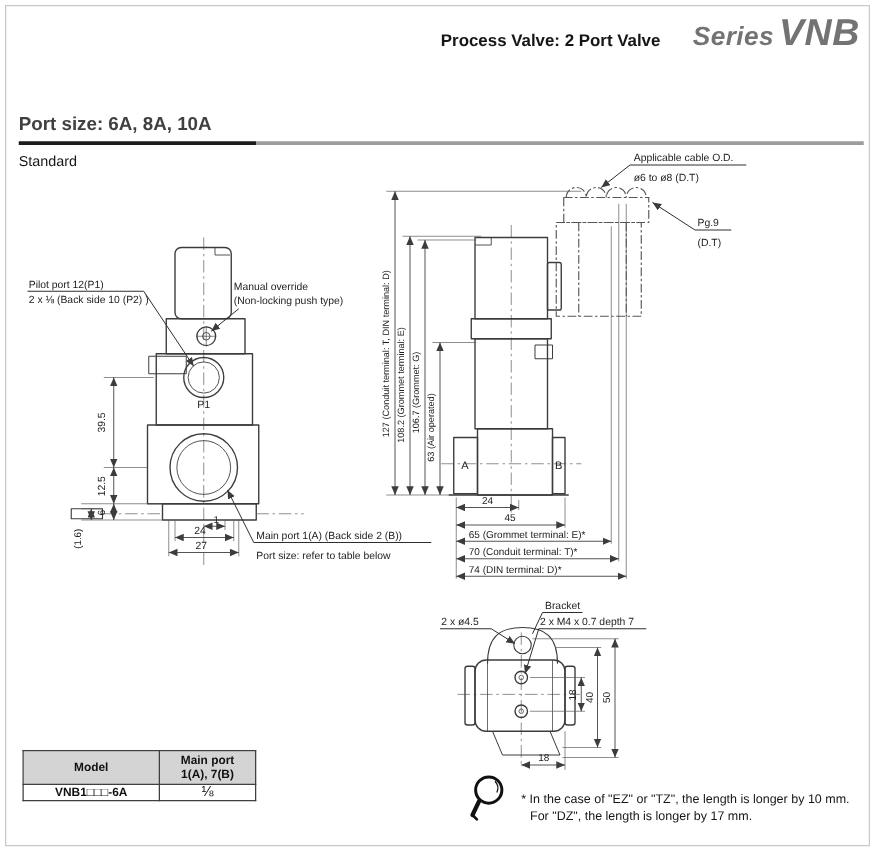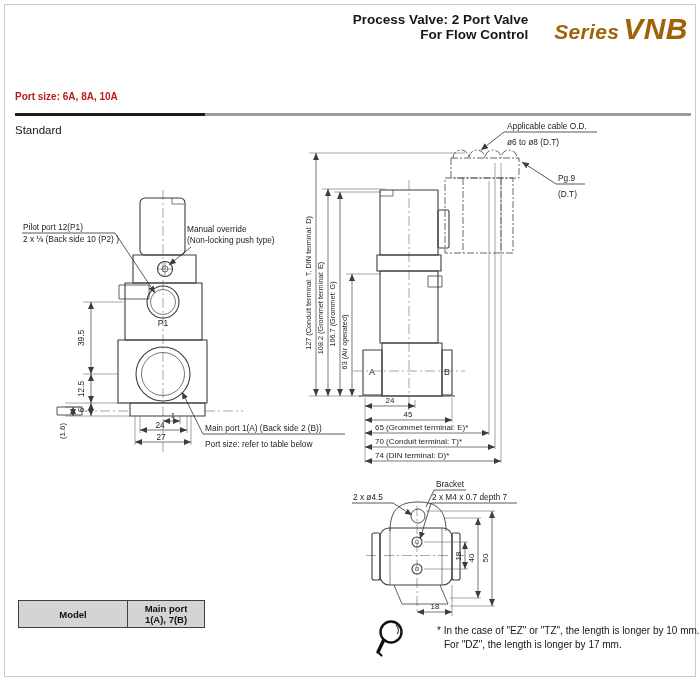--- a/index.html
+++ b/index.html
@@ -4,25 +4,25 @@
 <style>
   html,body{margin:0;padding:0;}
   body{
     width:700px;height:681px;position:relative;background:#fff;
     font-family:"Liberation Sans",sans-serif;color:#111;overflow:hidden;
   }
   .page-frame{position:absolute;left:4px;top:4px;width:690px;height:671px;border:1px solid #c9c9c9;pointer-events:none;}
   
   .hdr{position:absolute;top:12px;right:12px;display:flex;align-items:flex-end;gap:26px;}
   .hdr-titles{text-align:right;font-weight:bold;font-size:13.5px;line-height:15px;color:#161616;}
-  .hdr-series{font-style:italic;font-weight:800;white-space:nowrap;color:#a16207;line-height:1;margin-bottom:-2px;}
+  .hdr-series{font-style:italic;font-weight:800;white-space:nowrap;color:#737373;line-height:1;margin-bottom:-2px;}
   .hdr-series .s1{font-size:21px;letter-spacing:.3px;}
   .hdr-series .s2{font-size:30px;letter-spacing:.5px;margin-left:4px;}
   
-  .port-size{position:absolute;left:15px;top:91px;font-weight:bold;font-size:10px;color:#b91c1c;}
+  .port-size{position:absolute;left:15px;top:91px;font-weight:bold;font-size:15px;color:#404040;}
   .port-size-rule{position:absolute;left:15px;top:113px;width:676px;height:3px;
     background:linear-gradient(to right,#1c1c1c 0 190px,#9d9d9d 190px 100%);}
   .standard{position:absolute;left:15px;top:124px;font-weight:normal;font-size:11.5px;color:#161616;}
   
   svg{position:absolute;overflow:visible;}
   svg text{font-family:"Liberation Sans",sans-serif;fill:#1d1d1d;}
   .ol{stroke:#3c3c3c;fill:none;stroke-width:1.1;stroke-linejoin:round;}
   .dim{stroke:#3c3c3c;fill:none;stroke-width:.7;}
   .ext{stroke:#5a5a5a;fill:none;stroke-width:.55;}
   .cl{stroke:#6a6a6a;fill:none;stroke-width:.6;stroke-dasharray:10 3 2 3;}
@@ -32,33 +32,32 @@
   .model-table{position:absolute;left:18px;top:600px;border-collapse:collapse;}
   .model-table th,.model-table td{border:1px solid #3f3f3f;text-align:center;vertical-align:middle;padding:0 2px;}
   .model-table{border:1.5px solid #3f3f3f;}
   .model-table th{background:#d4d4d4;font-size:9.5px;font-weight:bold;height:26px;line-height:11px;}
   .model-table .c-model{width:104px;}
   .model-table .c-port{width:72px;}
   .model-table td{height:12px;font-size:9.5px;}
   .model-table td.model{font-weight:bold;}
   .model-table td.port{font-size:11.5px;}
   
-  .note{position:absolute;left:374px;top:618px;display:flex;align-items:flex-start;gap:20px;}
+  .note{position:absolute;left:374px;top:618px;display:flex;align-items:flex-end;}
   .note-text{margin-left:9px;font-size:10px;line-height:13.5px;color:#161616;padding-top:6px;}
   .note-text .l2{padding-left:7px;}
 </style>
 </head>
 <body>
 
 <div class="page-frame"></div>
 
 <div class="hdr">
   <div class="hdr-titles">
     <div>Process Valve: 2 Port Valve</div>
-    <div>For Flow Control</div>
   </div>
   <div class="hdr-series">
     <span class="s1">Series</span><span class="s2">VNB</span>
   </div>
 </div>
 
 <div class="port-size">Port size: 6A, 8A, 10A</div>
 <div class="port-size-rule"></div>
 <div class="standard">Standard</div>
 
@@ -276,20 +275,24 @@
   <thead>
     <tr>
       <th class="c-model">Model</th>
       <th class="c-port">
         <span style="display:block">Main port</span>
         <span style="display:block">1(A), 7(B)</span>
       </th>
     </tr>
   </thead>
   <tbody>
+    <tr>
+      <td class="model">VNB1□□□-6A</td>
+      <td class="port">⅛</td>
+    </tr>
   </tbody>
 </table>
 
 <div class="note">
   <svg style="position:static;" width="34" height="42" viewBox="0 0 34 42">
     <circle cx="17" cy="14" r="10.5" fill="none" stroke="#111" stroke-width="2.4"></circle>
     <path d="M22,7 a8,8 0 0 1 1.5,9" fill="none" stroke="#111" stroke-width="1"></path>
     <line x1="9.5" y1="22.5" x2="4" y2="34" stroke="#111" stroke-width="3.4" stroke-linecap="round"></line>
     <line x1="4" y1="34" x2="7.5" y2="37.5" stroke="#111" stroke-width="2.2" stroke-linecap="round"></line>
   </svg>

